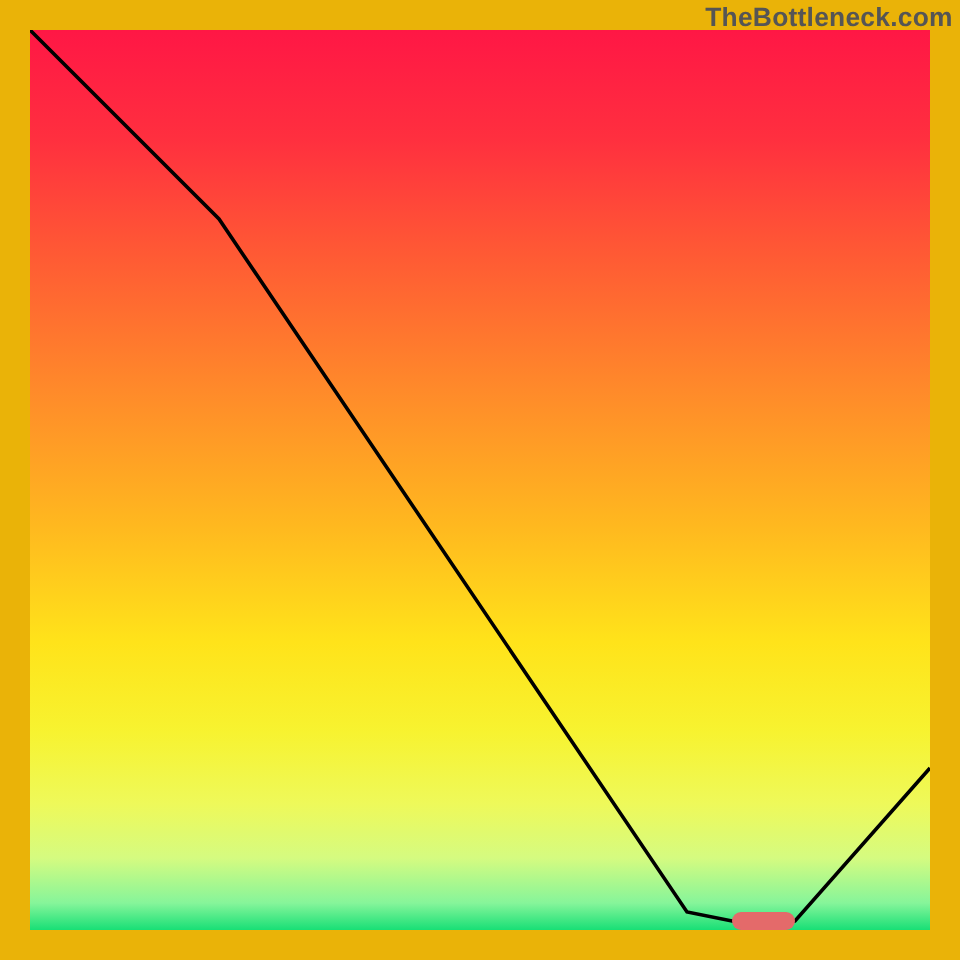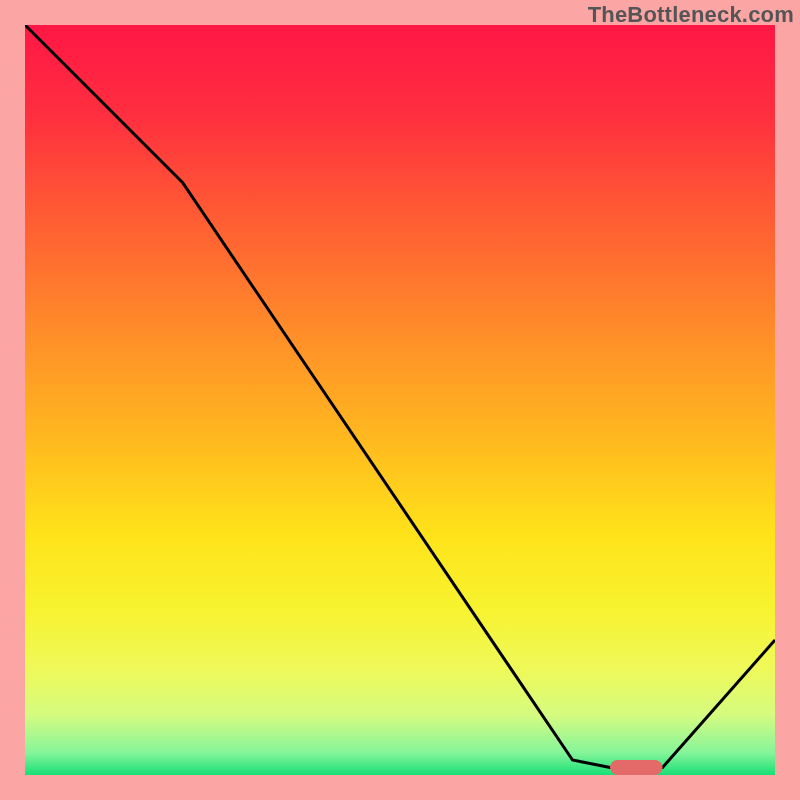--- a/index.html
+++ b/index.html
@@ -8,21 +8,21 @@
     width: 800px;
     height: 800px;
     overflow: hidden;
     background: #000;
     font-family: Arial, Helvetica, sans-serif;
   }
   .frame {
     position: relative;
     width: 800px;
     height: 800px;
-    background: #fca5a5;
+    background: #eab308;
   }
   .watermark {
     position: absolute;
     top: 2px;
     right: 6px;
     color: #555;
     font-size: 22px;
     font-weight: 600;
     letter-spacing: 0.2px;
     z-index: 5;

